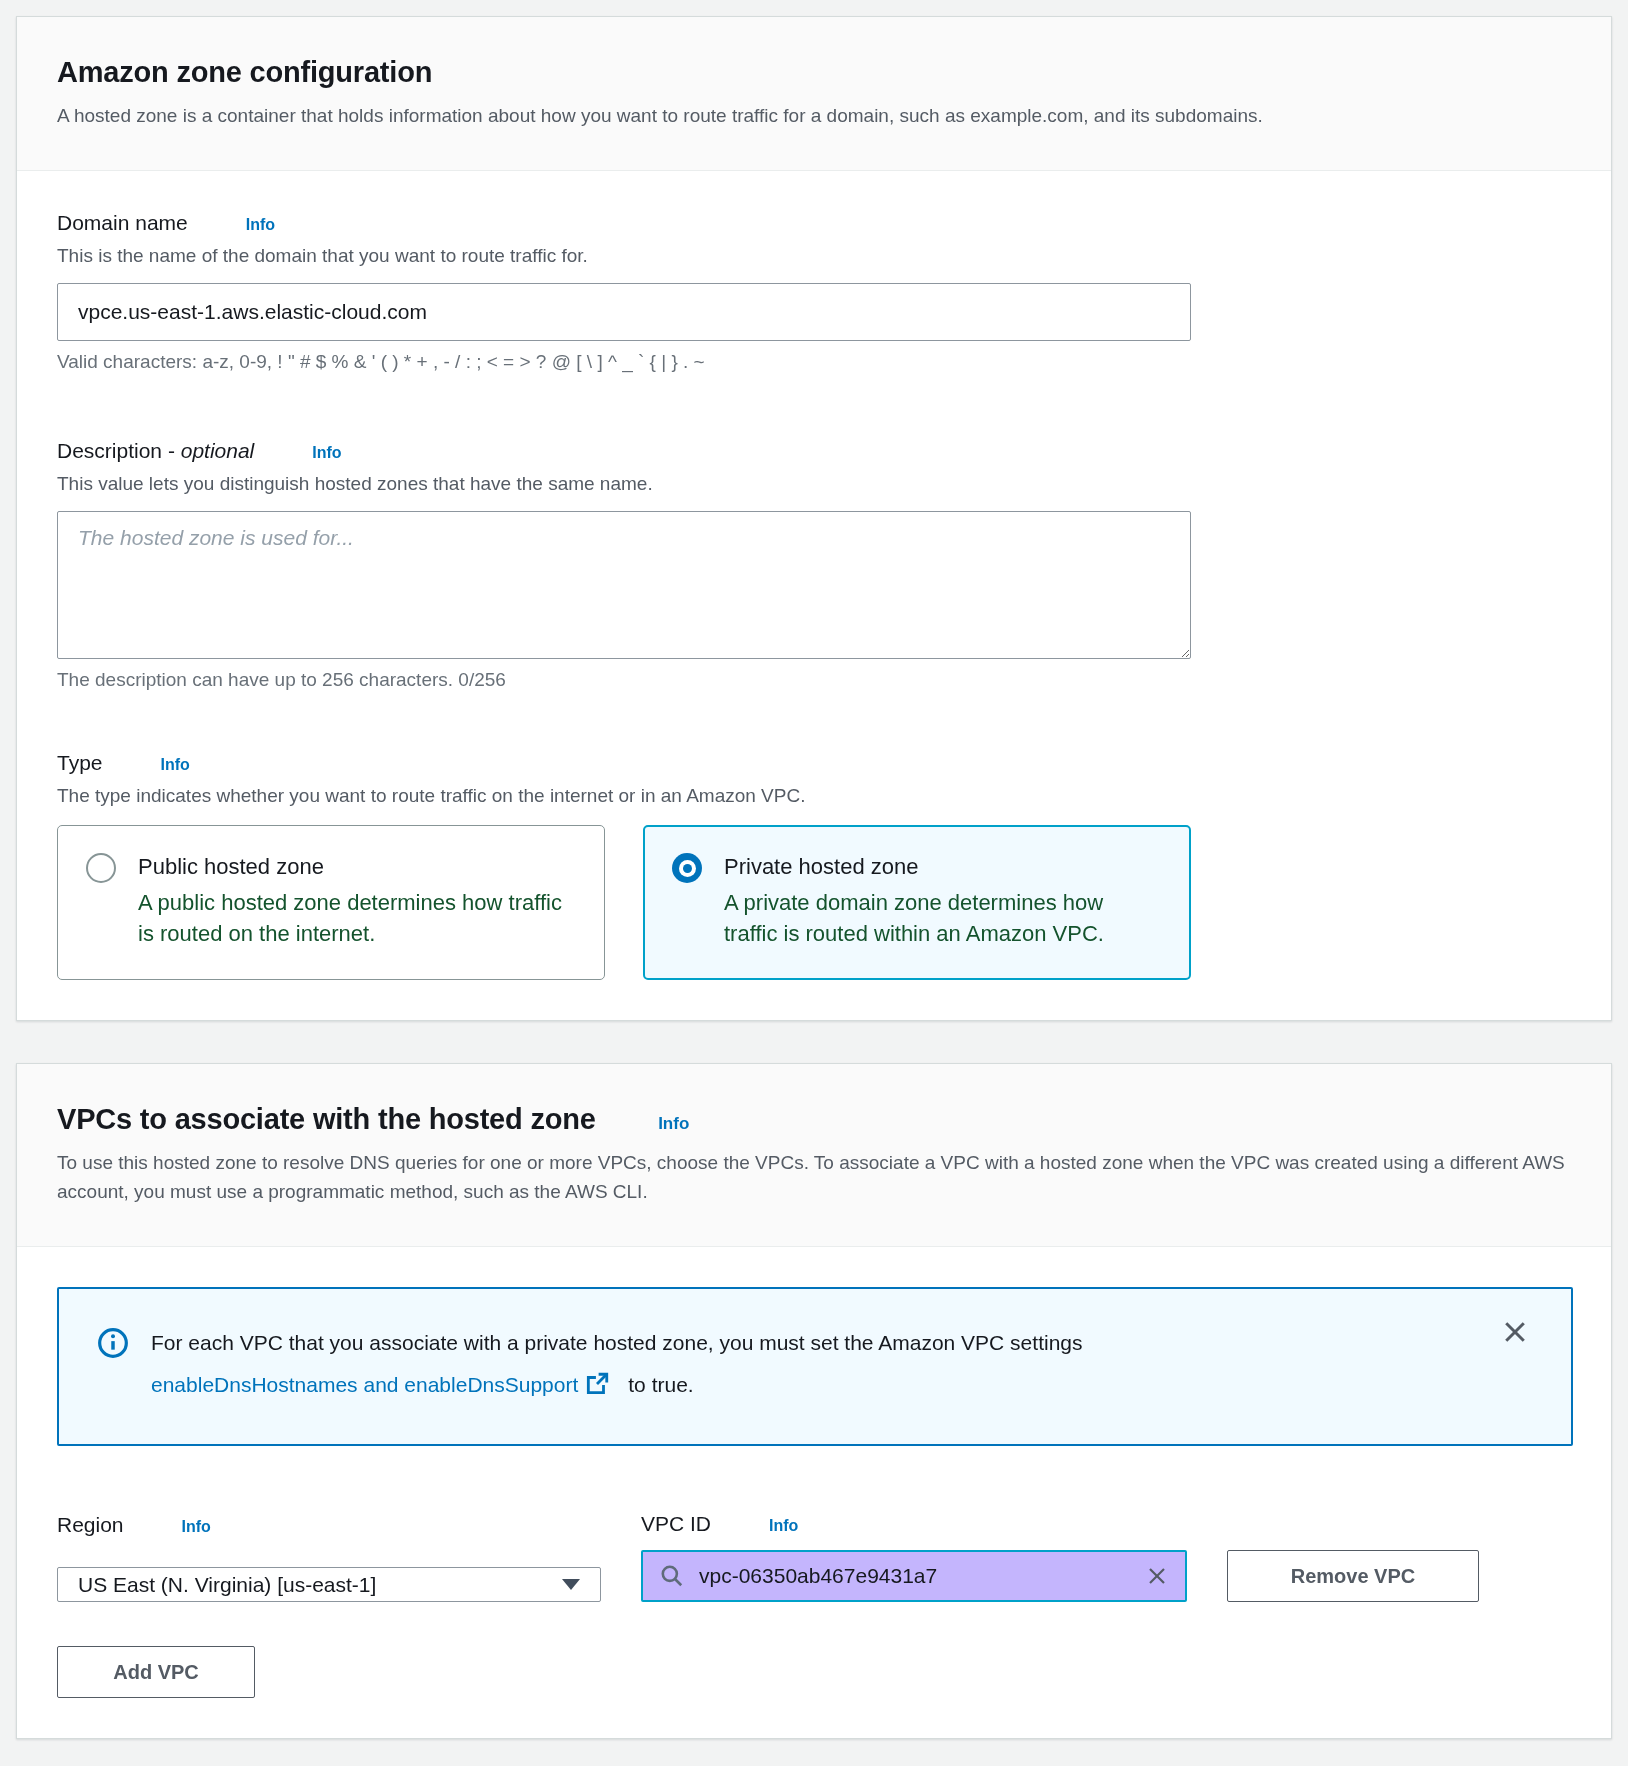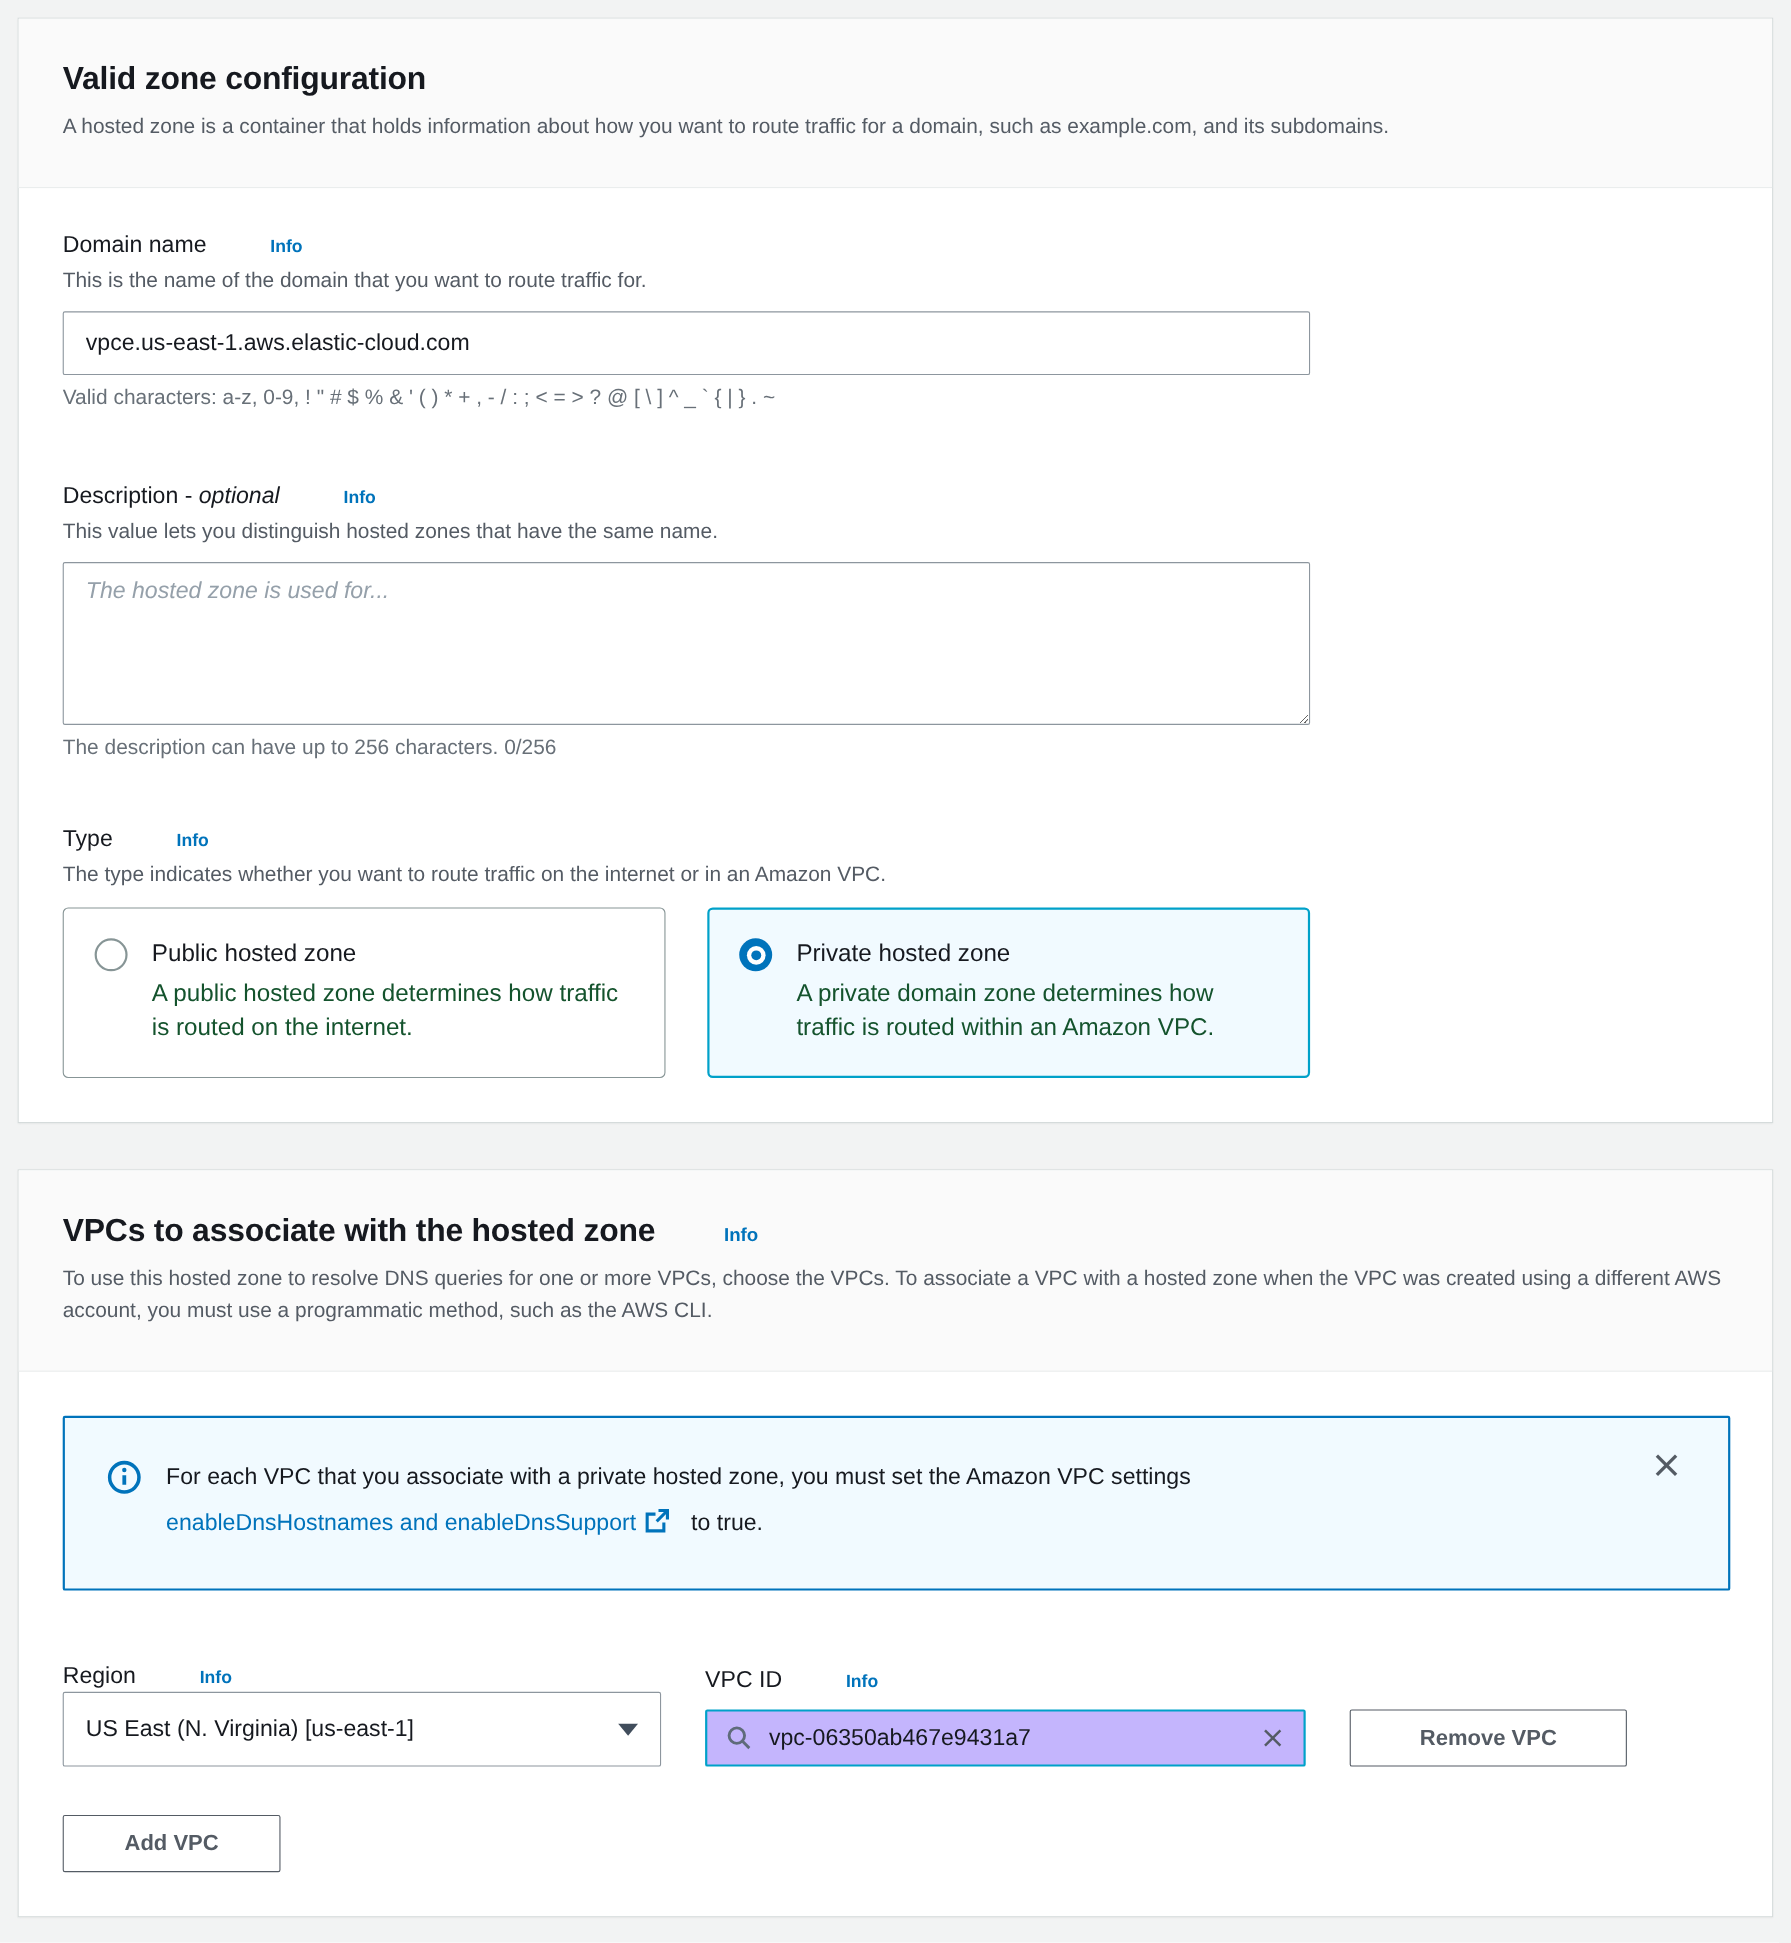--- a/index.html
+++ b/index.html
@@ -148,22 +148,22 @@
   .banner-close {
     position: absolute; top: 28px; right: 40px;
     width: 32px; height: 32px;
     background: none; border: none; cursor: pointer; padding: 0;
   }
 
   .vpc-row { display: flex; align-items: flex-end; margin-top: 66px; }
   .col-region { width: 544px; margin-right: 40px; }
   .col-vpcid { width: 546px; margin-right: 40px; }
   .select-box {
-    margin-top: 0;
-    height: 68px;
+    margin-top: 28px;
+    height: 35px;
     border: 1px solid #8d969e;
     border-radius: 2px;
     background: #fff;
     display: flex; align-items: center; justify-content: space-between;
     padding: 0 20px;
     font-size: 21px; color: #16191f;
     cursor: pointer;
   }
   .caret {
     width: 0; height: 0;
@@ -202,21 +202,21 @@
     cursor: pointer;
   }
   .remove-btn { width: 252px; }
   .add-btn { width: 198px; margin-top: 44px; display: block; }
 </style>
 </head>
 <body>
 
 <section class="card" id="hosted-zone-card">
   <div class="card-header">
-    <h2 class="card-title">Valid zone configuration</h2>
+    <h2 class="card-title">Amazon zone configuration</h2>
     <p class="card-desc">A hosted zone is a container that holds information about how you want to route traffic for a domain, such as example.com, and its subdomains.</p>
   </div>
 
   <div class="card-body">
 
     <div>
       <div class="field-label-row">
         <span class="field-label">Domain name</span>
         <a class="info-link">Info</a>
       </div>

